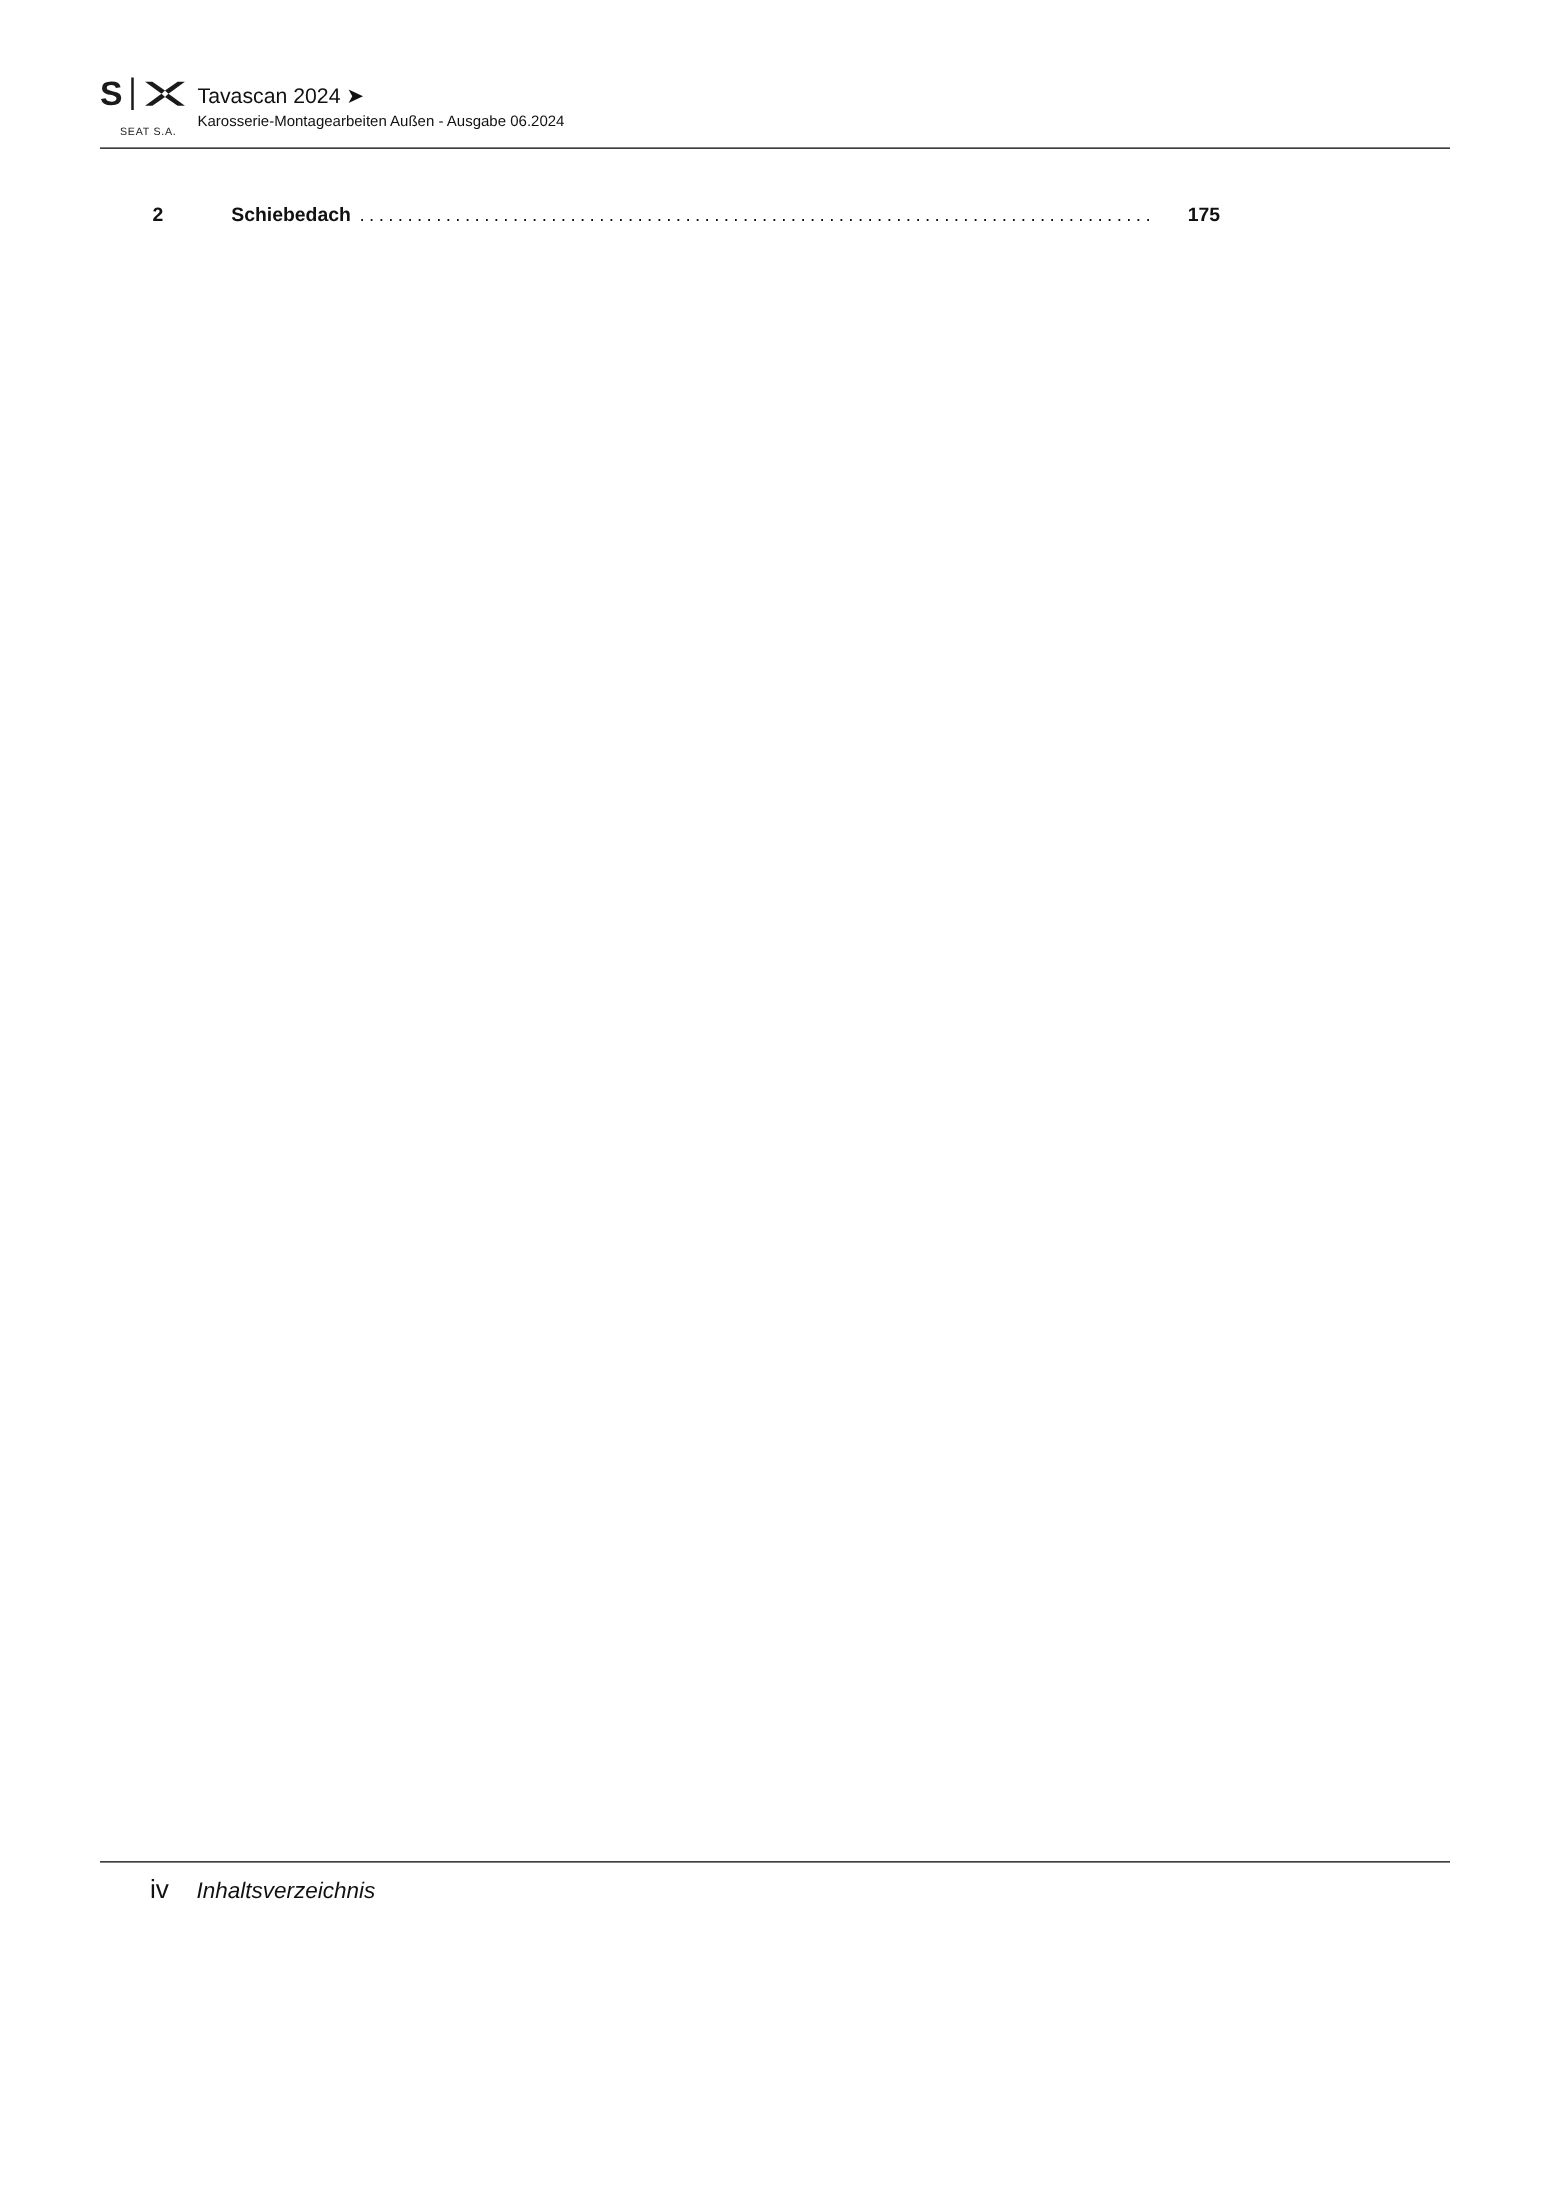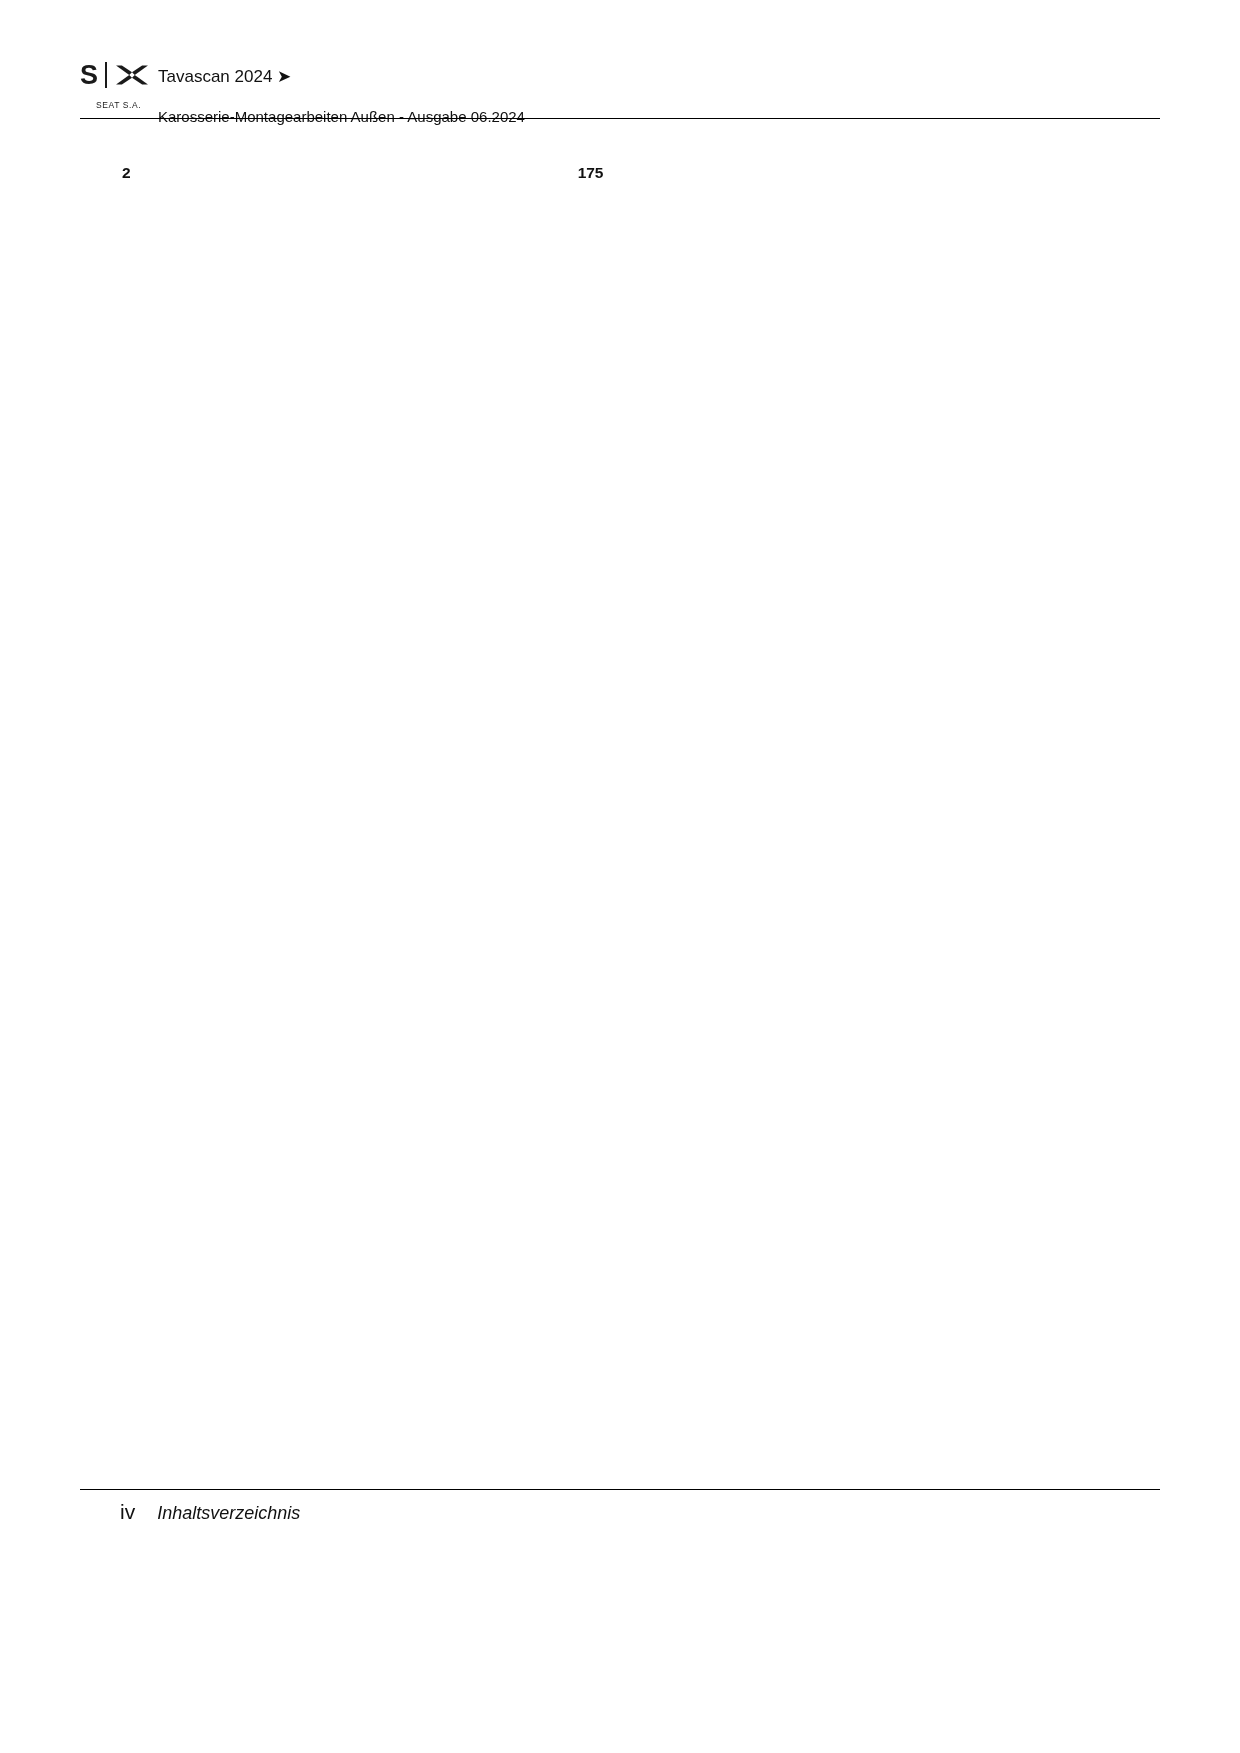--- a/index.html
+++ b/index.html
@@ -47,25 +47,25 @@
     color: #1a1a1a;
     white-space: nowrap;
   }
   .header-titles {
     position: absolute;
     top: 66px;
     left: 158px;
   }
   .model-line {
     font-size: 17px;
-    margin-bottom: 21px;
+    margin-bottom: 3px;
     color: #111;
   }
   .doc-title {
-    font-size: 15px;
+    font-size: 12px;
     color: #111;
   }
   .header-rule {
     position: absolute;
     top: 118px;
     left: 80px;
     right: 80px;
     border: none;
     border-top: 1.6px solid #000;
   }
@@ -167,20 +167,24 @@
   <div class="header-titles">
     <div class="model-line">Tavascan 2024 ➤</div>
     <div class="doc-title">Karosserie-Montagearbeiten Außen - Ausgabe 06.2024</div>
   </div>
 
   <hr class="header-rule">
 
   <div class="toc">
       <div class="row h2">
         <span class="num">2</span>
+        <span class="mid">
+          <span class="title">Schiebedach</span>
+          <span class="leader"></span>
+        </span>
         <span class="page">175</span>
       </div>
     </div>
 
   <hr class="footer-rule">
   <div class="footer">
     <span class="footer-page">iv</span>
     <span class="footer-label">Inhaltsverzeichnis</span>
   </div>
 

